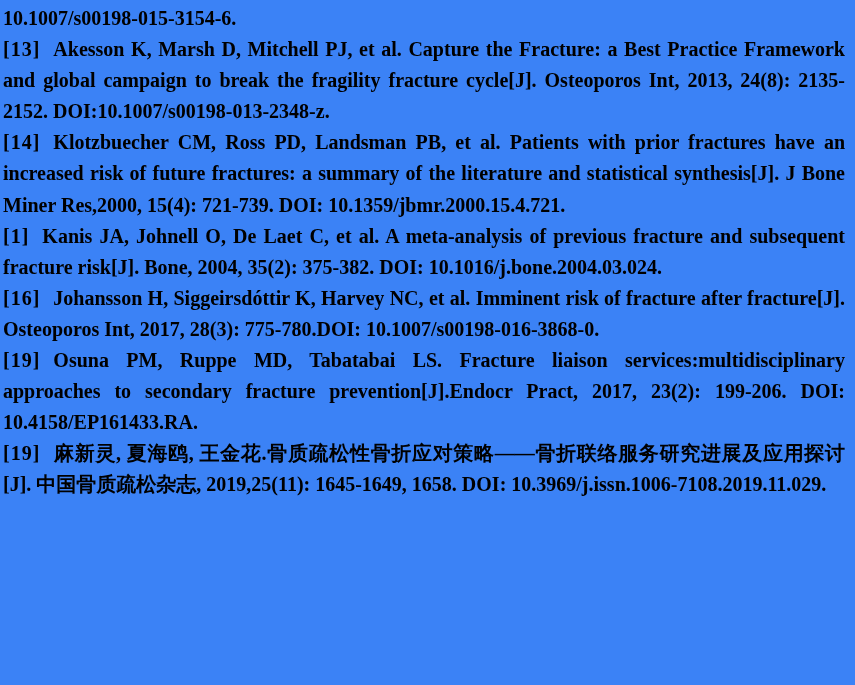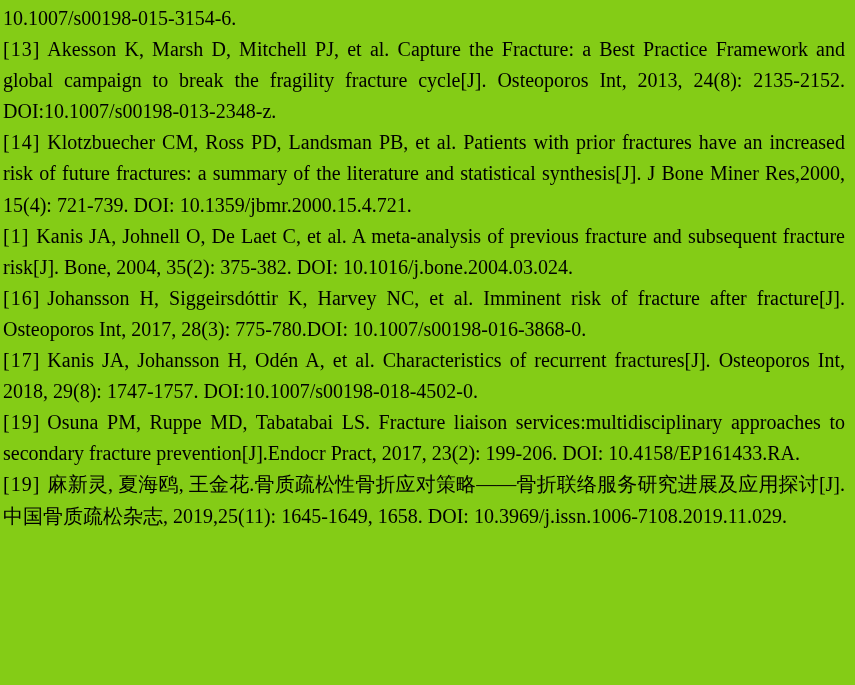--- a/index.html
+++ b/index.html
@@ -4,36 +4,37 @@
 <style>
   html, body {
     margin: 0;
     padding: 0;
     background: #ffffff;
   }
   .page {
     width: 855px;
     height: 685px;
     box-sizing: border-box;
-    background: #84cc16;
+    background: #3b82f6;
     color: #000000;
     font-family: "Liberation Serif", "DejaVu Serif", serif;
     font-size: 20px;
     line-height: 31.1px;
     padding: 3px 10px 0 3px;
     overflow: hidden;
+    font-weight: bold;
   }
   .ref {
     margin: 0;
     padding: 0;
     text-align: justify;
   }
   .ref-label {
     letter-spacing: 1px;
-    margin-right: 7px;
+    margin-right: 13px;
     white-space: nowrap;
   }
   .ref-label:empty {
     display: none;
     margin: 0;
   }
 </style>
 </head>
 <body>
 
@@ -42,20 +43,19 @@
   <p class="ref"><span class="ref-text">10.1007/s00198-015-3154-6.</span></p>
 
   <p class="ref"><span class="ref-label">[13]</span><span class="ref-text">Akesson K, Marsh D, Mitchell PJ, et al. Capture the Fracture: a Best Practice Framework and global campaign to break the fragility fracture cycle[J]. Osteoporos Int, 2013, 24(8): 2135-2152. DOI:10.1007/s00198-013-2348-z.</span></p>
 
   <p class="ref"><span class="ref-label">[14]</span><span class="ref-text">Klotzbuecher CM, Ross PD, Landsman PB, et al. Patients with prior fractures have an increased risk of future fractures: a summary of the literature and statistical synthesis[J]. J Bone Miner Res,2000, 15(4): 721-739. DOI: 10.1359/jbmr.2000.15.4.721.</span></p>
 
   <p class="ref"><span class="ref-label">[1]</span><span class="ref-text">Kanis JA, Johnell O, De Laet C, et al. A meta-analysis of previous fracture and subsequent fracture risk[J]. Bone, 2004, 35(2): 375-382. DOI: 10.1016/j.bone.2004.03.024.</span></p>
 
   <p class="ref"><span class="ref-label">[16]</span><span class="ref-text">Johansson H, Siggeirsdóttir K, Harvey NC, et al. Imminent risk of fracture after fracture[J]. Osteoporos Int, 2017, 28(3): 775-780.DOI: 10.1007/s00198-016-3868-0.</span></p>
 
-  <p class="ref"><span class="ref-label">[17]</span><span class="ref-text">Kanis JA, Johansson H, Odén A, et al. Characteristics of recurrent fractures[J]. Osteoporos Int, 2018, 29(8): 1747-1757. DOI:10.1007/s00198-018-4502-0.</span></p>
 
   <p class="ref"><span class="ref-label">[19]</span><span class="ref-text">Osuna PM, Ruppe MD, Tabatabai LS. Fracture liaison services:multidisciplinary approaches to secondary fracture prevention[J].Endocr Pract, 2017, 23(2): 199-206. DOI: 10.4158/EP161433.RA.</span></p>
 
   <p class="ref"><span class="ref-label">[19]</span><span class="ref-text">麻新灵, 夏海鸥, 王金花.骨质疏松性骨折应对策略——骨折联络服务研究进展及应用探讨[J]. 中国骨质疏松杂志, 2019,25(11): 1645-1649, 1658. DOI: 10.3969/j.issn.1006-7108.2019.11.029.</span></p>
 
 
 </div>
 
 </body></html>

